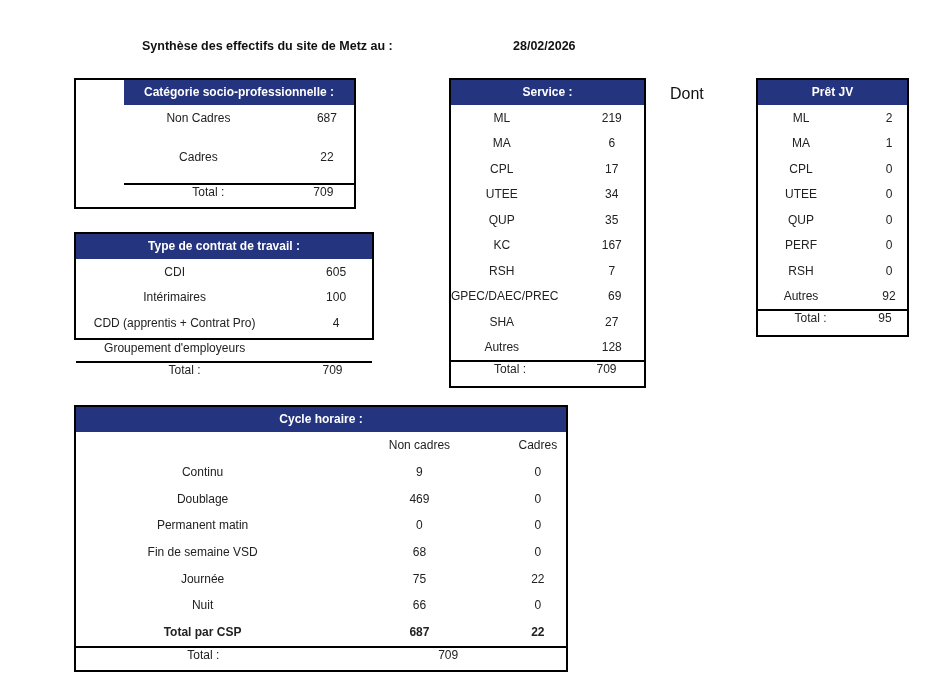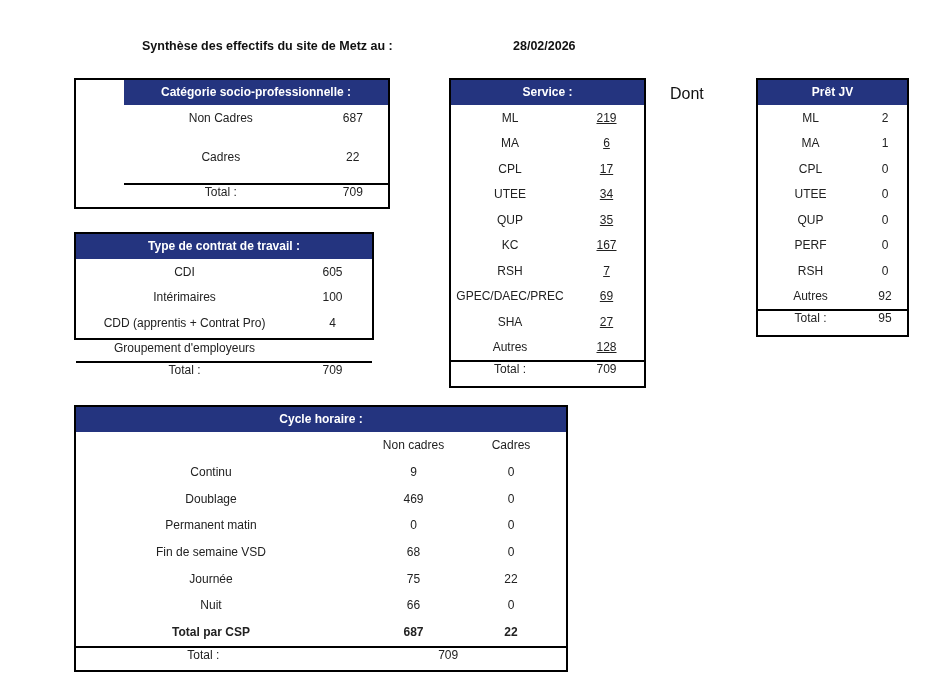--- a/index.html
+++ b/index.html
@@ -13,43 +13,43 @@
     .date { left: 513px; top: 39px; font-weight: bold; font-size: 12.5px; color: #111; }
     .dont { left: 670px; top: 85px; font-size: 16px; color: #111; }
 
     .box {
       position: absolute; border: 2px solid #000; background: #fff; box-sizing: border-box;
     }
     .hdr {
       background: #24347f; color: #fff; font-weight: bold; text-align: center;
       font-size: 12px; height: 25px; line-height: 25px;
     }
-    .row { display: flex; align-items: center; height: 25.5px; }
+    .row { display: flex; align-items: center; height: 25.5px; gap: 27px; }
     .row .lbl { text-align: center; }
     .row .val { text-align: center; }
     .total {
       border-top: 2px solid #000; display: flex; align-items: flex-start; font-weight: normal;
       height: 24px;
     }
 
     
-    #csp { left: 74px; top: 78px; width: 316px; height: 131px; padding-left: 48px; }
+    #csp { left: 74px; top: 78px; width: 282px; height: 131px; padding-left: 48px; }
     #csp .lbl { width: 220px; }
     #csp .val { width: 80px; }
     #csp .row.tall { height: 52px; }
 
     
     #contrat { left: 74px; top: 232px; width: 300px; height: 108px; }
     #contrat .lbl { width: 220px; }
     #contrat .val { width: 80px; }
 
     
     #service { left: 449px; top: 78px; width: 197px; height: 310px; }
     #service .lbl { width: 118px; }
-    #service .val { width: 75px; text-decoration: underline; }
+    #service .val { width: 75px; }
 
     
     #pret { left: 756px; top: 78px; width: 153px; height: 259px; }
     #pret .lbl { width: 105px; }
     #pret .val { width: 44px; }
 
     
     #cycle { left: 74px; top: 405px; width: 494px; height: 267px; }
     #cycle .lbl { width: 270px; }
     #cycle .val1 { width: 135px; text-align: center; }

